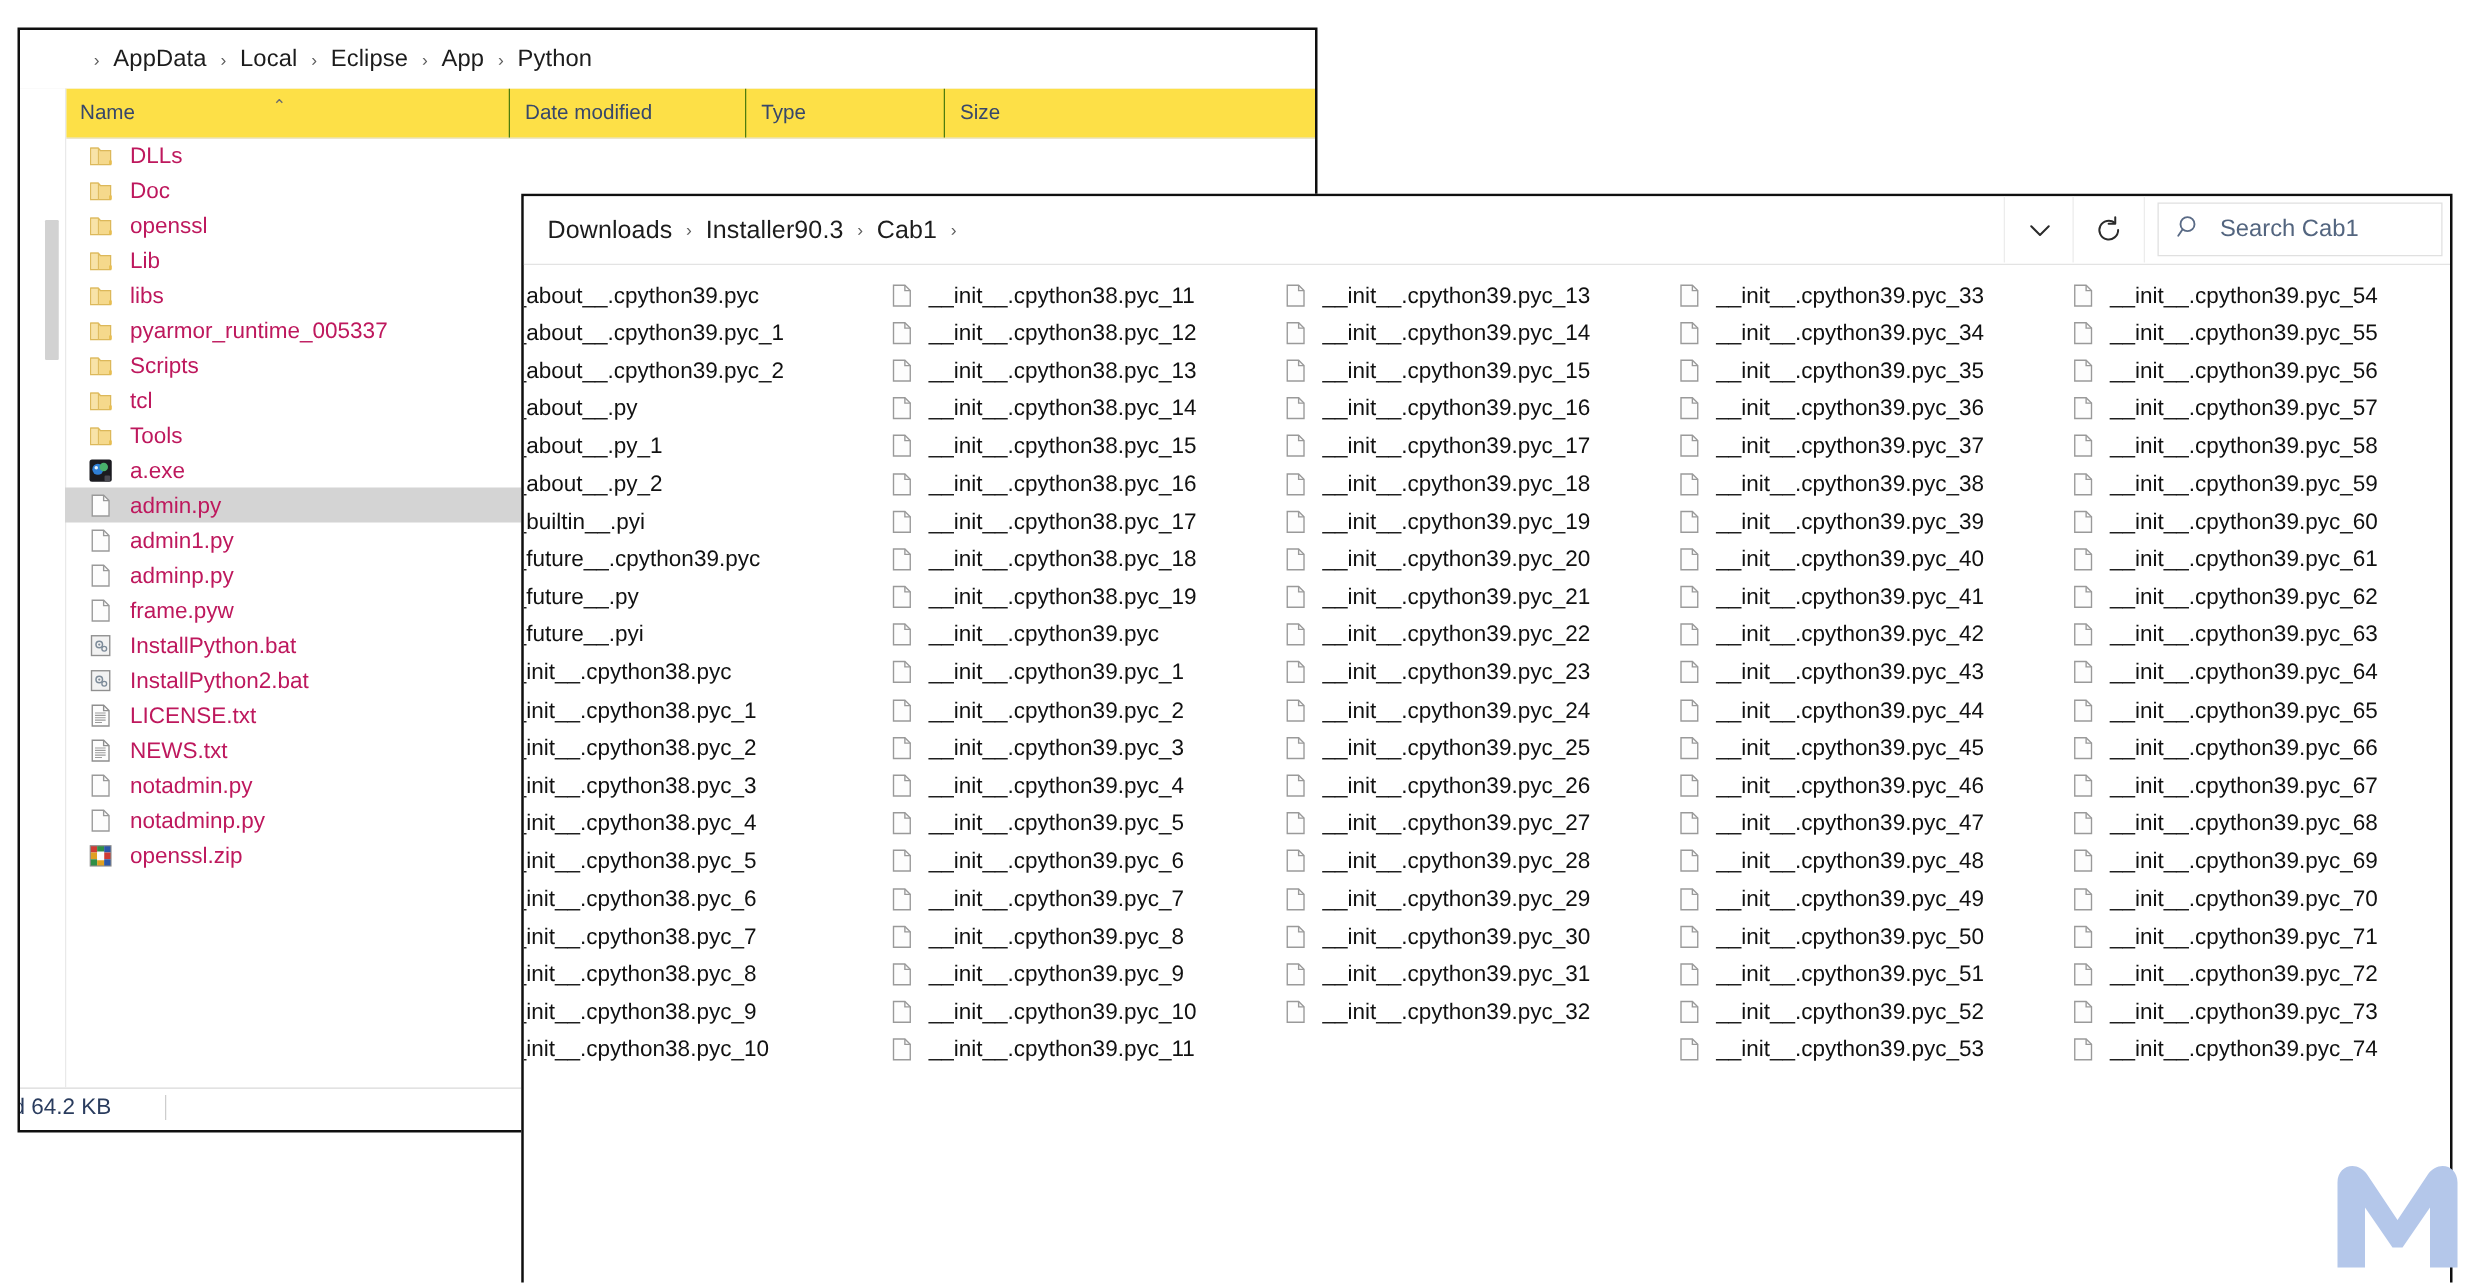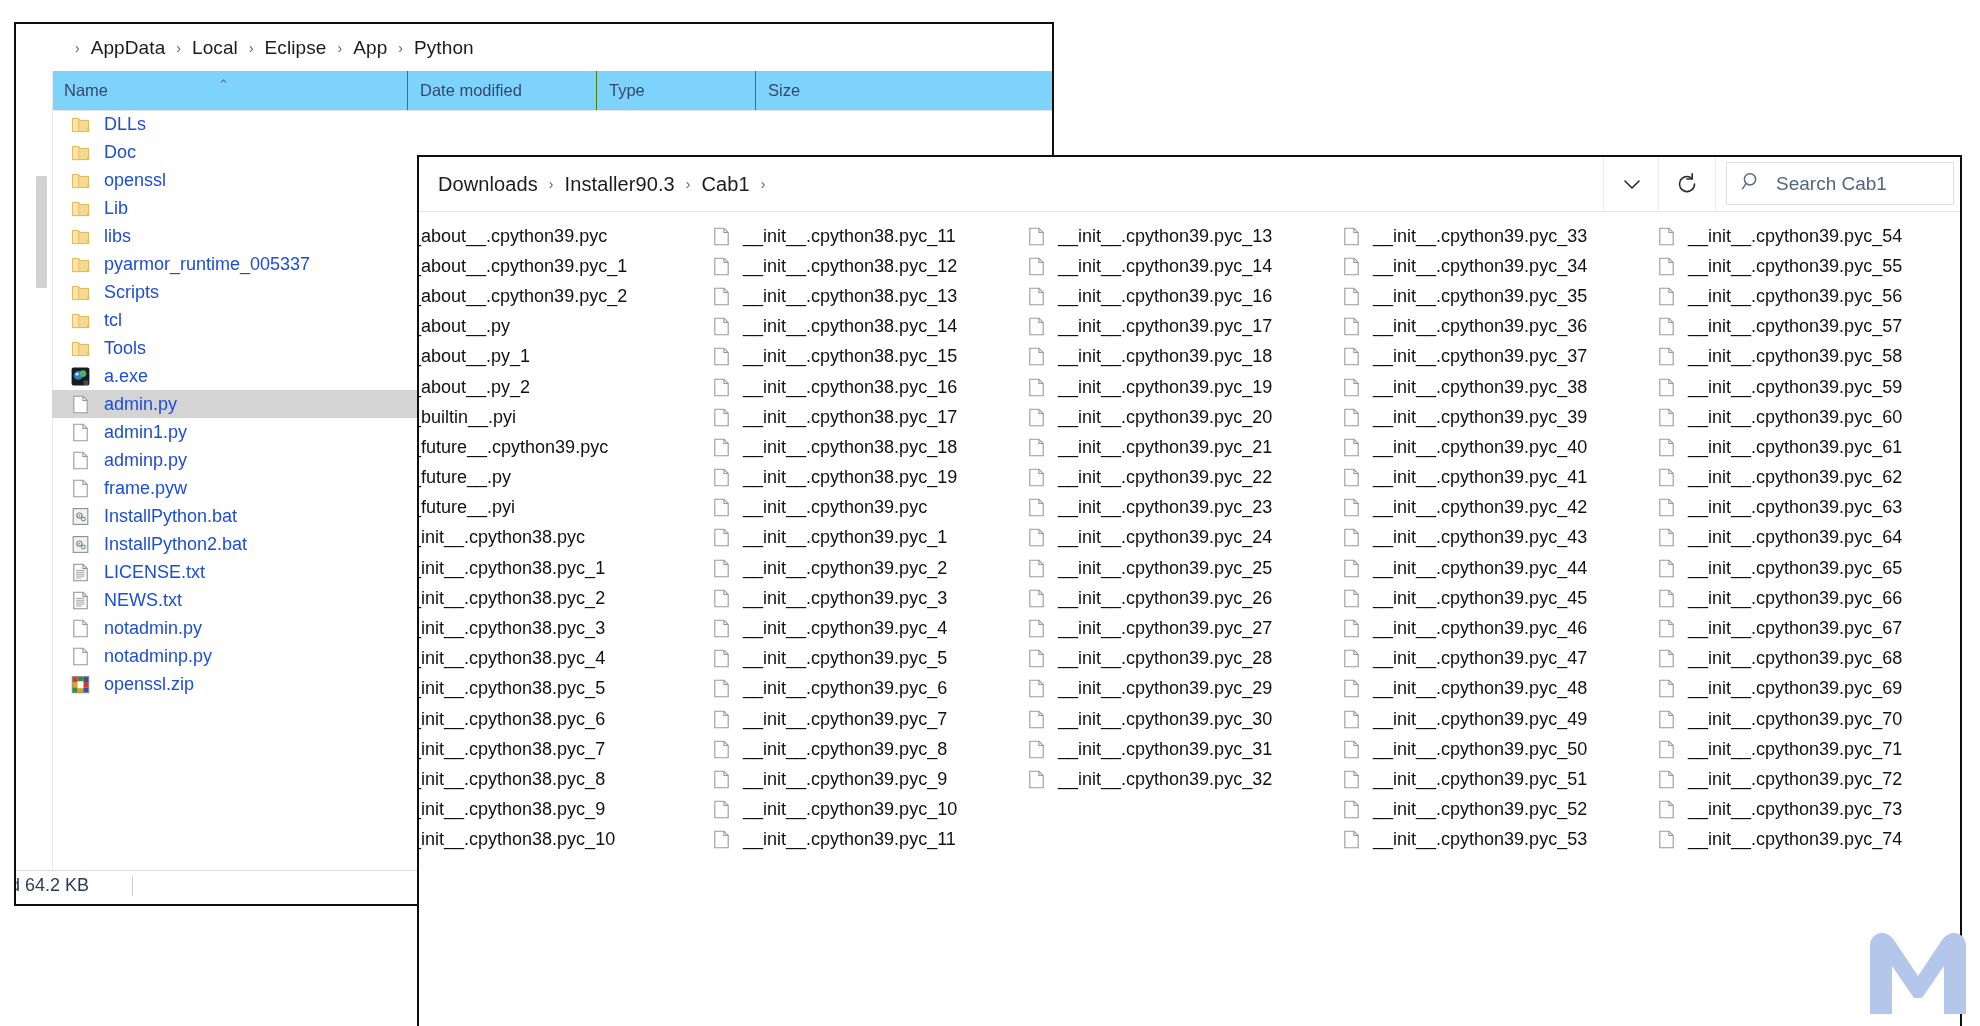--- a/index.html
+++ b/index.html
@@ -27,21 +27,21 @@
   }
   .crumbs { display:flex; align-items:center; height:47px; padding-left: 52px; }
   .crumb {
     font-size: 19px; color:#1c1c1c; letter-spacing:.1px;
     padding: 1px 4px; white-space:nowrap;
   }
   .crumb-sep { font-size:14px; color:#5d5d5d; padding:0 7px; }
 
   #win1-colhdr {
     position:absolute; left:36px; top:47px; right:0; height:39px;
-    background:#7dd3fc; border-bottom:1px solid #e6e6e6;
+    background:#fde047; border-bottom:1px solid #e6e6e6;
   }
   .colhdr-cell {
     position:absolute; top:0; height:39px; line-height:39px;
     font-size:16.5px; color:#37476b; padding-left:12px;
     border-left:1px solid #4d7c0f; box-sizing:border-box;
   }
   .colhdr-cell.first { border-left:none; }
   .sort-caret {
     position:absolute; font-size:13px; color:#6c6c6c; top:-6px;
   }
@@ -58,21 +58,21 @@
   #win1-list {
     position:absolute; left:36px; top:86px; right:0; bottom:34px;
     overflow:hidden;
   }
   .row1 {
     position:relative; height:28px; display:flex; align-items:center;
     padding-left:18px; box-sizing:border-box;
   }
   .row1.selected { background:#d4d4d4; }
   .row1 .label {
-    font-size:18px; color:#1d4ed8; margin-left:13px; white-space:nowrap;
+    font-size:18px; color:#be185d; margin-left:13px; white-space:nowrap;
   }
 
   
   .ic { width:21px; height:21px; flex:0 0 21px; position:relative; }
   .ic svg { display:block; width:21px; height:21px; }
 
   #win1-status {
     position:absolute; left:0; bottom:0; right:0; height:33px;
     background:#fff; border-top:1px solid #d9d9d9;
   }
@@ -733,20 +733,29 @@
             </span>
             <span class="label">__init__.cpython39.pyc_14</span>
           </div>
           <div class="row2">
             <span class="ic">
               <svg viewBox="0 0 21 21">
                 <path d="M3.8 2.2 h9.1 l4.3 4.3 v12.3 h-13.4 z" fill="#fdfdfd" stroke="#9a9a9a" stroke-width="1.1"></path>
                 <path d="M12.9 2.2 v4.3 h4.3" fill="none" stroke="#9a9a9a" stroke-width="1.1"></path>
               </svg>
             </span>
+            <span class="label">__init__.cpython39.pyc_15</span>
+          </div>
+          <div class="row2">
+            <span class="ic">
+              <svg viewBox="0 0 21 21">
+                <path d="M3.8 2.2 h9.1 l4.3 4.3 v12.3 h-13.4 z" fill="#fdfdfd" stroke="#9a9a9a" stroke-width="1.1"></path>
+                <path d="M12.9 2.2 v4.3 h4.3" fill="none" stroke="#9a9a9a" stroke-width="1.1"></path>
+              </svg>
+            </span>
             <span class="label">__init__.cpython39.pyc_16</span>
           </div>
           <div class="row2">
             <span class="ic">
               <svg viewBox="0 0 21 21">
                 <path d="M3.8 2.2 h9.1 l4.3 4.3 v12.3 h-13.4 z" fill="#fdfdfd" stroke="#9a9a9a" stroke-width="1.1"></path>
                 <path d="M12.9 2.2 v4.3 h4.3" fill="none" stroke="#9a9a9a" stroke-width="1.1"></path>
               </svg>
             </span>
             <span class="label">__init__.cpython39.pyc_17</span>

